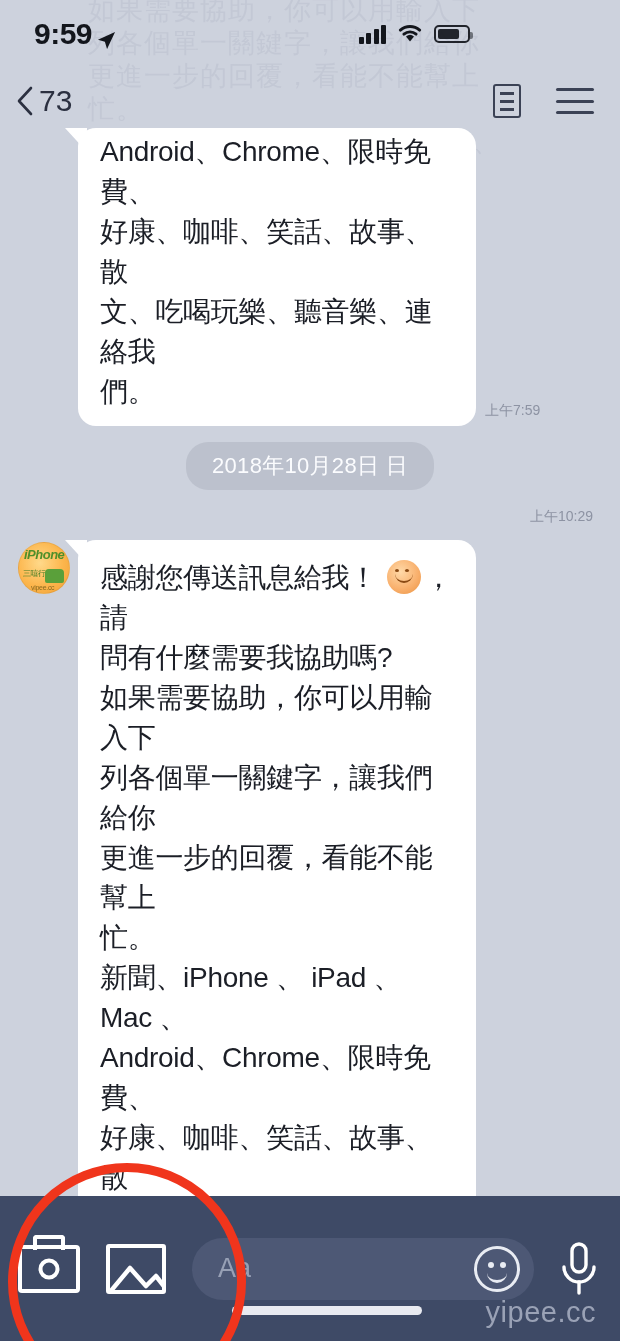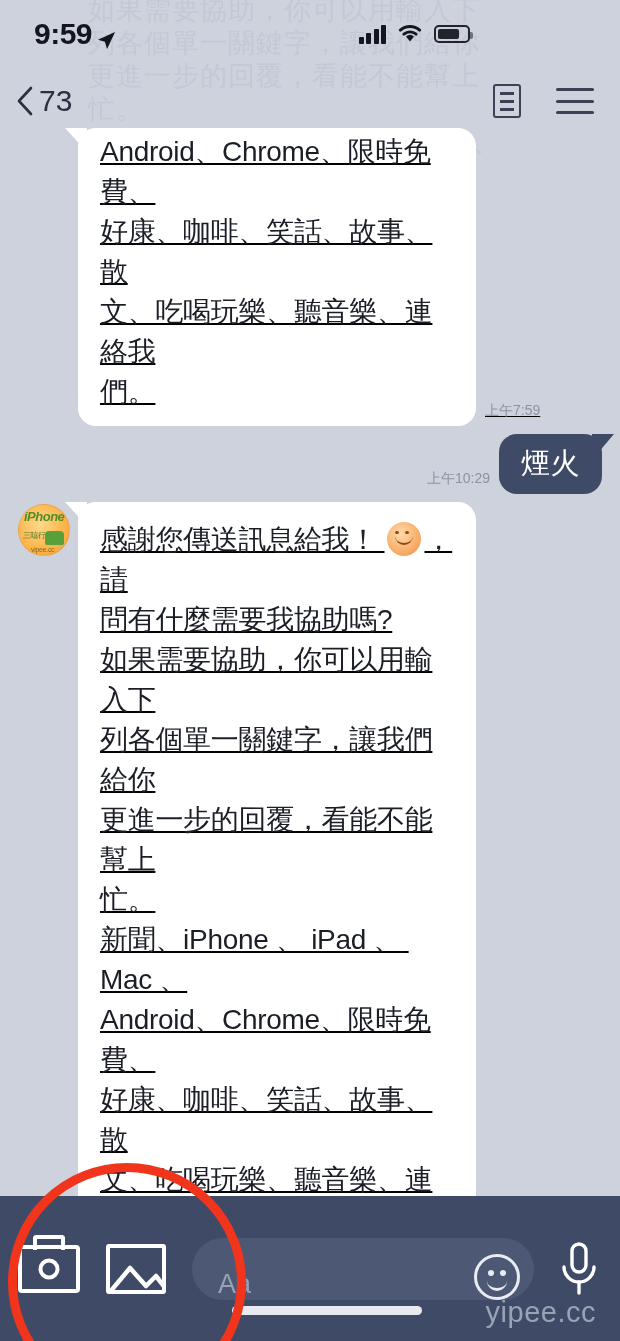--- a/index.html
+++ b/index.html
@@ -49,21 +49,21 @@
   .ico-doc { width:28px; height:34px; border:2.6px solid #3b4255; border-radius:3px; position:relative; }
   .ico-doc b { position:absolute; left:5px; right:5px; height:2.6px; background:#3b4255; }
   .ico-doc b:nth-child(1){ top:6px; } .ico-doc b:nth-child(2){ top:14px; } .ico-doc b:nth-child(3){ top:22px; }
   .ico-burger { width:38px; height:26px; display:flex; flex-direction:column; justify-content:space-between; }
   .ico-burger b { display:block; height:3px; background:#3b4255; border-radius:2px; }
 
   
   .chat { position:absolute; left:0; top:0; width:620px; height:1196px; padding-top:128px; z-index:2; }
 
   .row { display:flex; align-items:flex-end; margin-bottom:8px; padding:0 18px; }
-  .row.in { justify-content:flex-start;text-decoration:underline; }
+  .row.in { justify-content:flex-start; }
   .row.out { justify-content:flex-end; }
 
   .avatar {
     width:52px; height:52px; border-radius:50%; flex:none; margin-right:8px;
     background:radial-gradient(circle at 42% 40%, #ffd98a 0%, #fcb64d 55%, #f09f33 100%);
     position:relative; overflow:hidden; align-self:flex-start; margin-top:2px;
     border:1px solid rgba(0,0,0,.06);
   }
   .avatar .a1 { position:absolute; top:4px; left:5px; font-size:13px; font-weight:700; color:#4f8f2a; font-style:italic; letter-spacing:-0.5px; }
   .avatar .a2 { position:absolute; top:25px; left:4px; font-size:8px; color:#3f7a22; letter-spacing:-0.5px; }
@@ -107,21 +107,21 @@
   }
   .tb-ico { flex:none; margin-right:26px; cursor:pointer; }
   .ico-cam { width:62px; height:48px; border:4px solid #fff; border-radius:4px; position:relative; }
   .ico-cam::before { content:""; position:absolute; left:11px; top:-14px; width:24px; height:11px;
     border:4px solid #fff; border-bottom:none; border-radius:4px 4px 0 0; }
   .ico-cam b { position:absolute; left:50%; top:50%; transform:translate(-50%,-50%); width:21px; height:21px;
     border:4px solid #fff; border-radius:50%; }
   .ico-pic { width:60px; height:50px; border:4px solid #fff; border-radius:3px; position:relative; overflow:hidden; }
   .ico-pic svg { position:absolute; left:-4px; top:-4px; }
   .tb-input {
-    flex:1; height:62px; background:#4d5875; border-radius:32px; display:flex; align-items:flex-end;
+    flex:1; height:62px; background:#4d5875; border-radius:32px; display:flex; align-items:center;
     padding:0 14px 0 26px; cursor:text;
   }
   .tb-placeholder { font-size:27px; color:#97a0b5; flex:1; }
   .ico-smiley { width:46px; height:46px; border:3px solid #e9ecf3; border-radius:50%; position:relative; flex:none; cursor:pointer; }
   .ico-smiley::before { content:""; position:absolute; left:11px; top:13px; width:6px; height:6px; background:#e9ecf3;
     border-radius:50%; box-shadow:12px 0 0 #e9ecf3; }
   .ico-smiley::after { content:""; position:absolute; left:10px; top:22px; width:20px; height:9px;
     border-bottom:3px solid #e9ecf3; border-radius:0 0 14px 14px; }
   .ico-mic { width:46px; height:56px; margin-left:22px; flex:none; cursor:pointer; }
   .watermark { position:absolute; right:24px; bottom:12px; font-size:29px; color:#9aa2b6; letter-spacing:0.5px; z-index:5; }
@@ -200,24 +200,26 @@
 
     <div class="row in">
       <div style="width:52px;margin-right:8px;flex:none;"></div>
       <div class="bubble-in" style="padding-top:4px;">Android、Chrome、限時免費、
 好康、咖啡、笑話、故事、散
 文、吃喝玩樂、聽音樂、連絡我
 們。</div>
       <div class="time">上午7:59</div>
     </div>
 
+    <div class="datesep">
+      <span>2018年10月28日 日</span>
+    </div>
 
     <div class="row out">
       <div class="time">上午10:29</div>
-      <div class="bubble-out">煙火</div>
     </div>
 
     <div class="row in">
       <div class="avatar">
         <span class="a1">iPhone</span>
         <span class="a2">三嘻行動</span>
         <span class="a3"></span>
         <span class="a4">yipee.cc</span>
       </div>
       <div class="bubble-in"><span>感謝您傳送訊息給我！ </span><span class="emoji-inline"></span><span>，請

